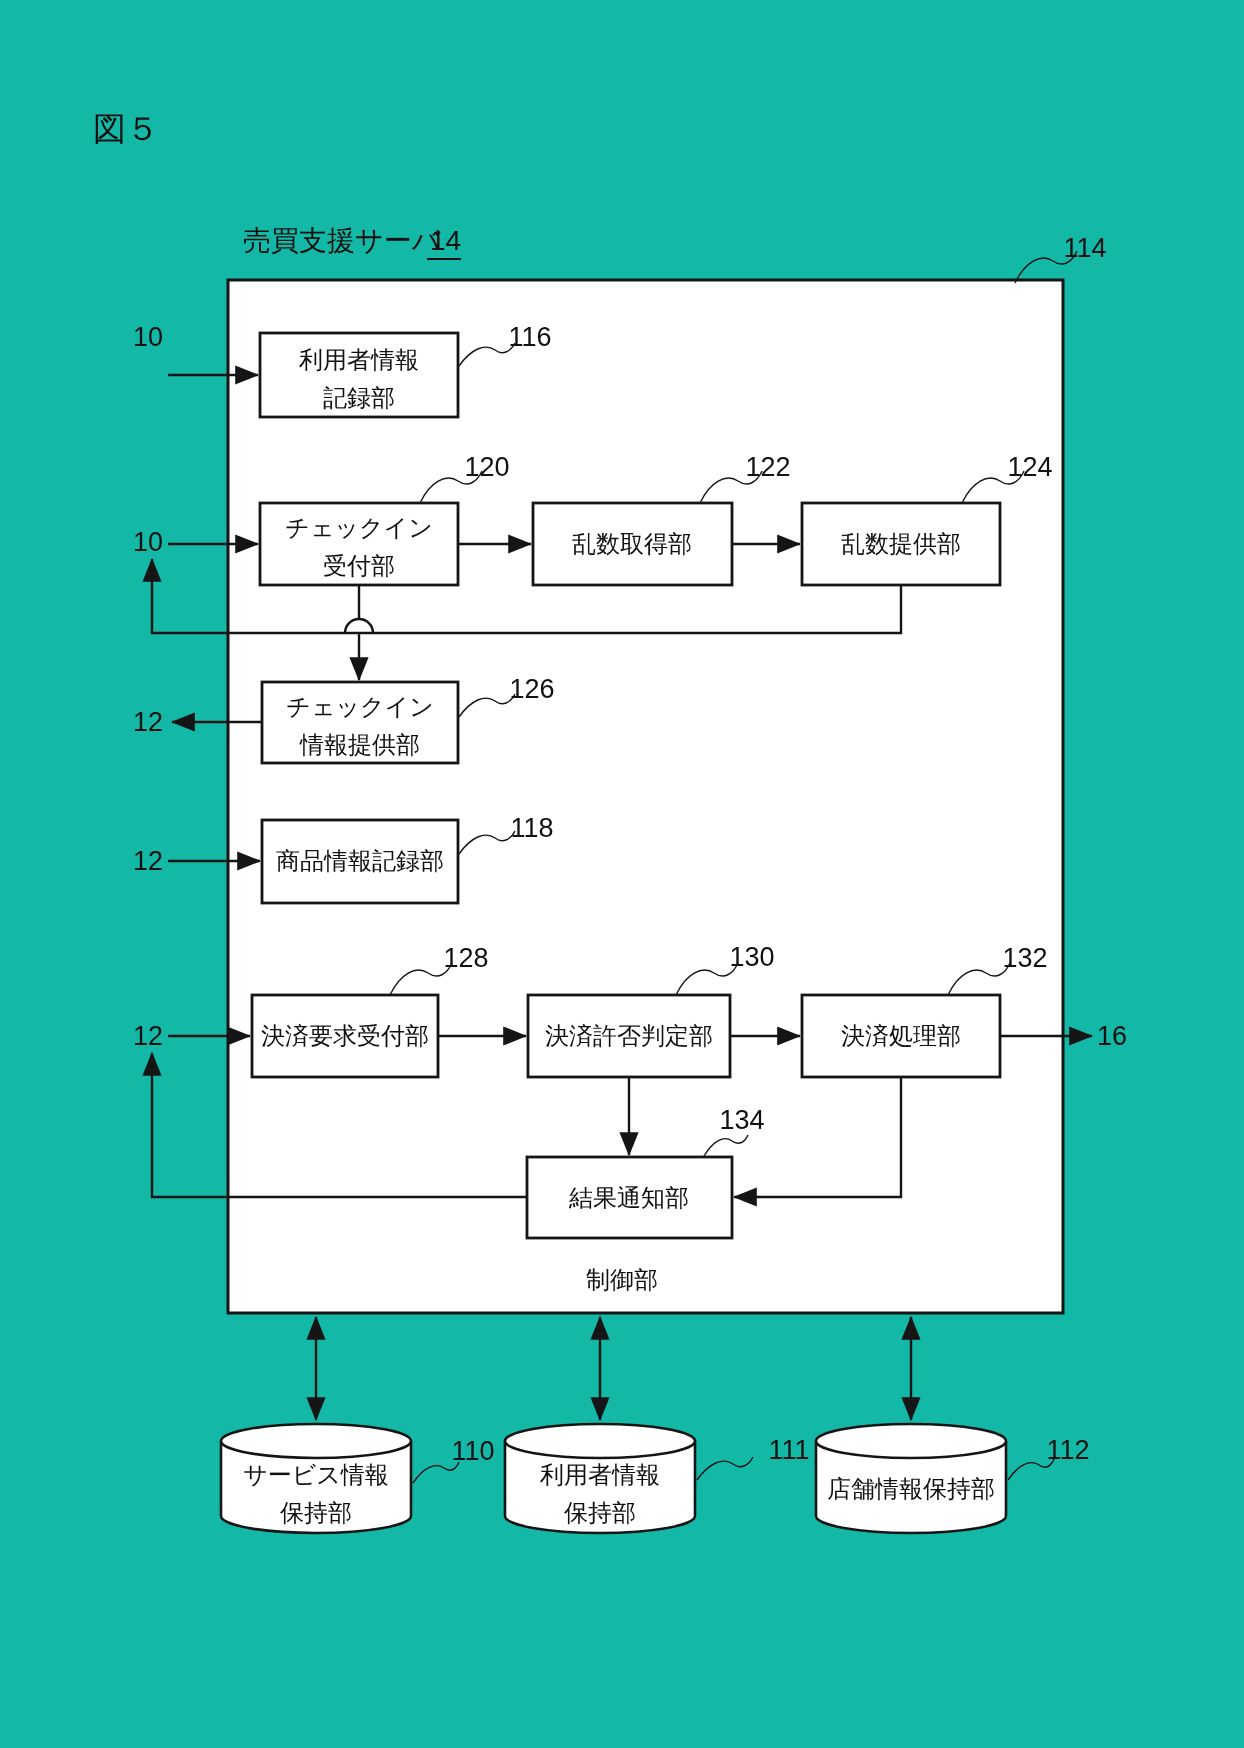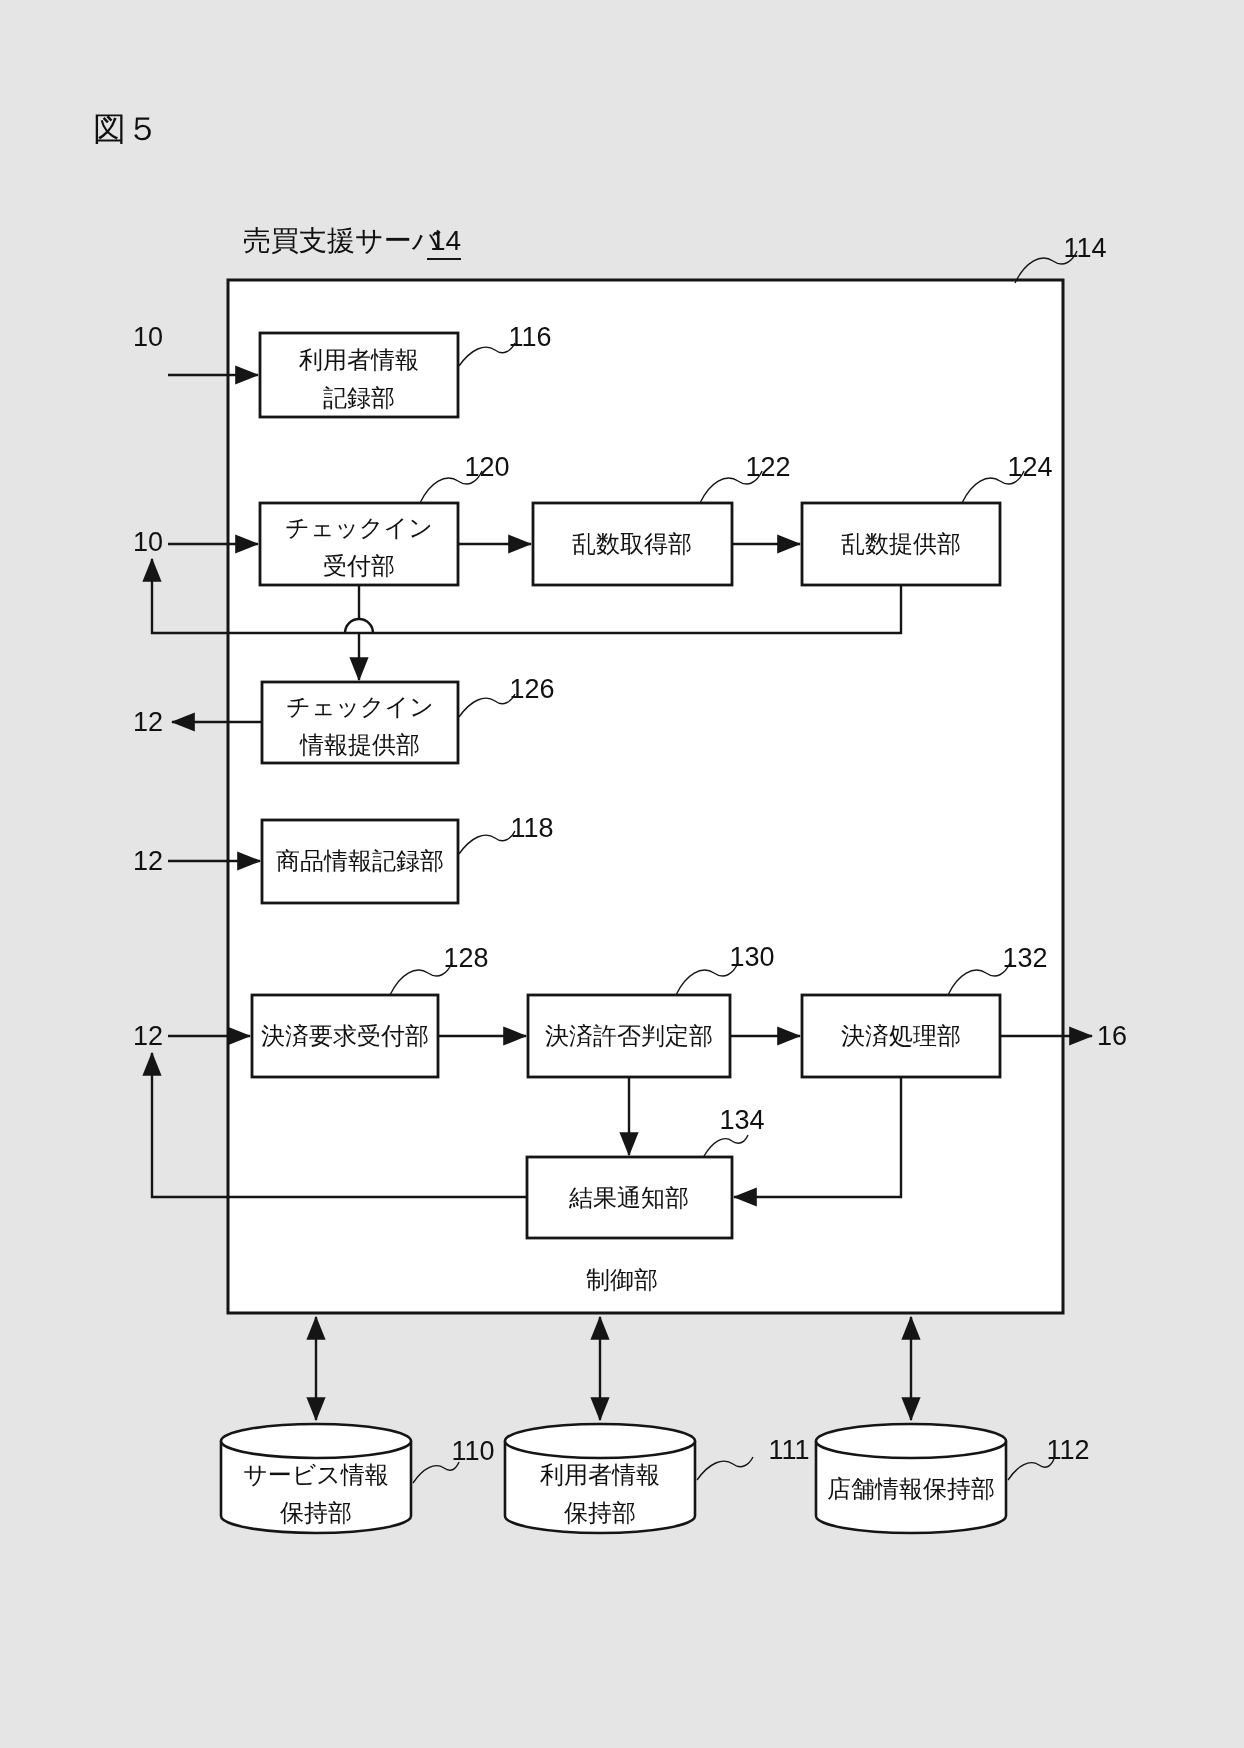--- a/index.html
+++ b/index.html
@@ -1,16 +1,16 @@
 <!DOCTYPE html>
 <html><head>
 <meta charset="utf-8">
 <style>
   html,body{margin:0;padding:0;background:#ffffff;}
-  .page{position:relative;width:1244px;height:1748px;background:#e5e5e5;overflow:hidden;}
+  .page{position:relative;width:1244px;height:1748px;background:#14b8a6;overflow:hidden;}
   svg{display:block;}
   .t{font-family:"Liberation Sans",sans-serif;fill:#111;}
   .fig{font-size:33px;}
   .title{font-size:28px;}
   .box-label{font-size:24px;text-anchor:middle;}
   .ref{font-size:27px;text-anchor:middle;}
   .ext{font-size:27px;text-anchor:middle;}
   .footer{font-size:24px;text-anchor:middle;}
   .frame{fill:#ffffff;stroke:#151515;stroke-width:3;}
   .ubox{fill:#ffffff;stroke:#151515;stroke-width:2.8;}

